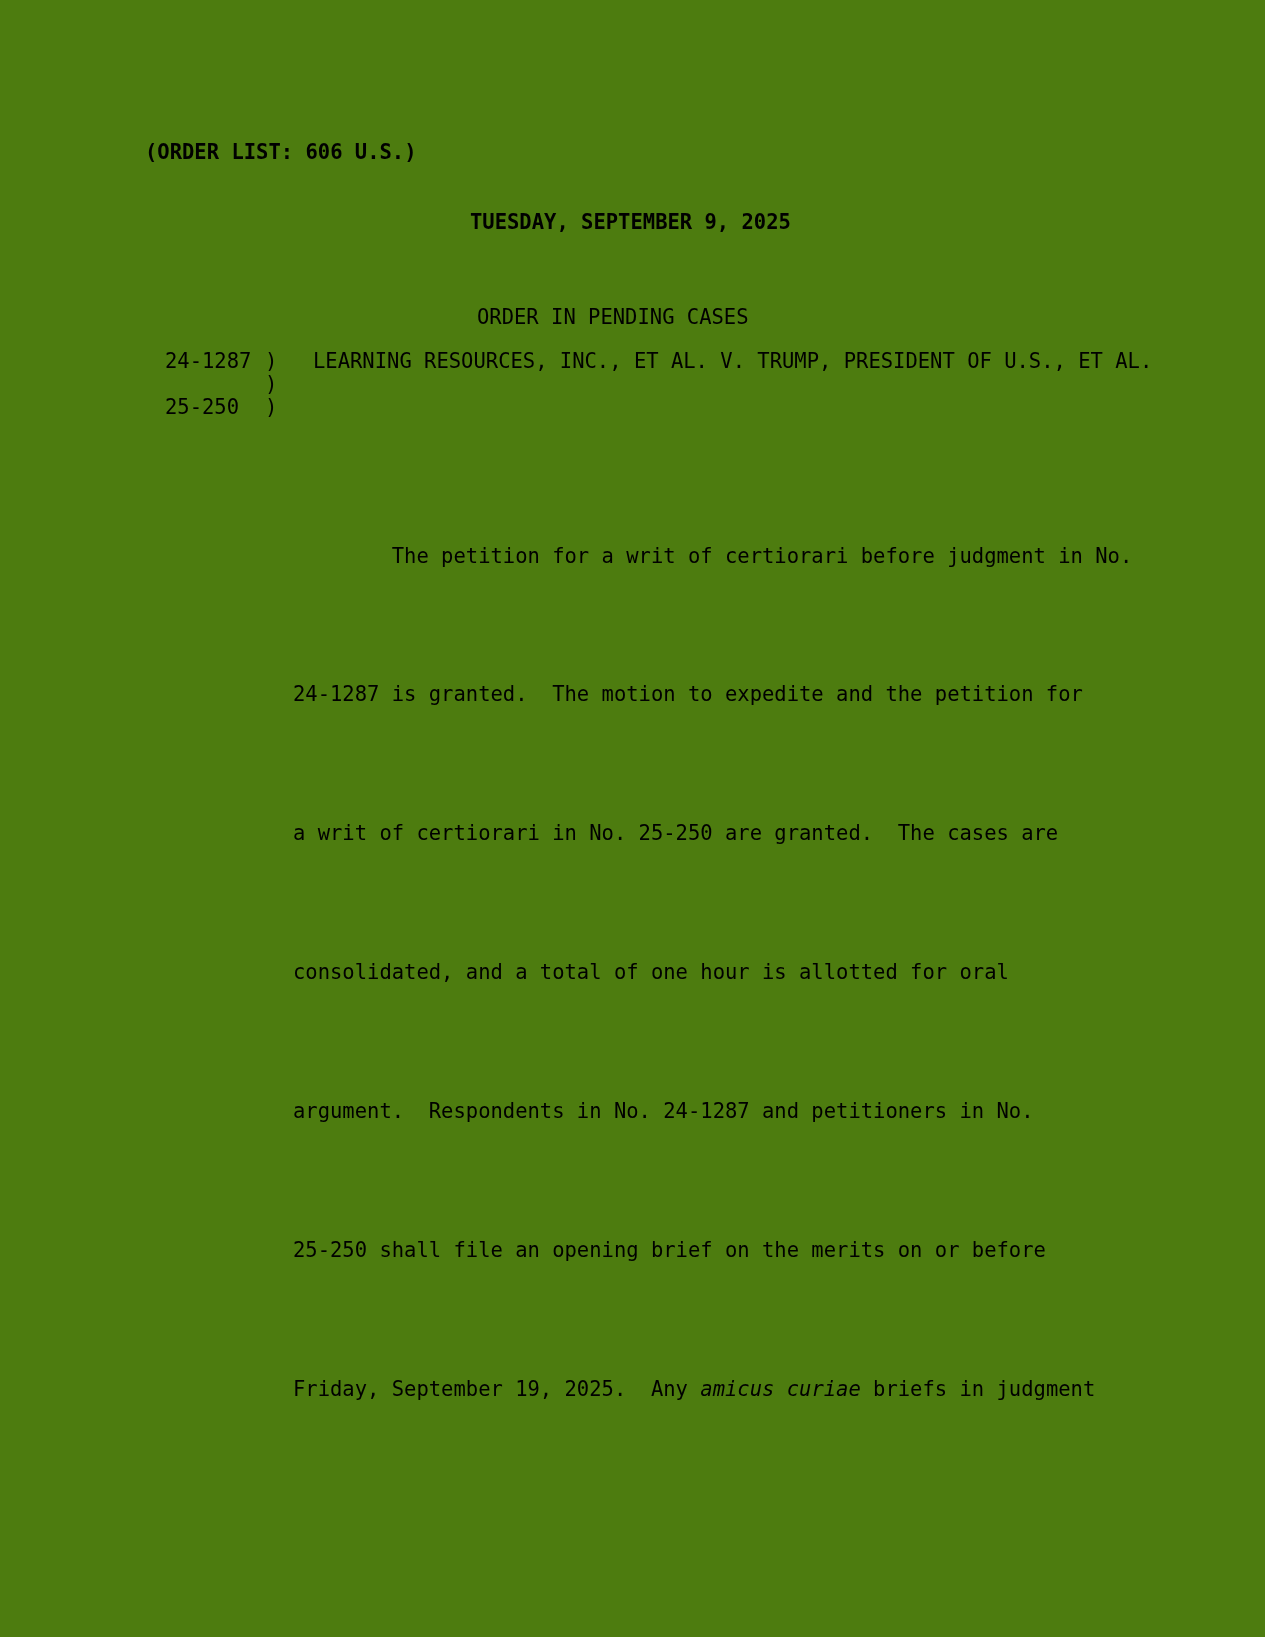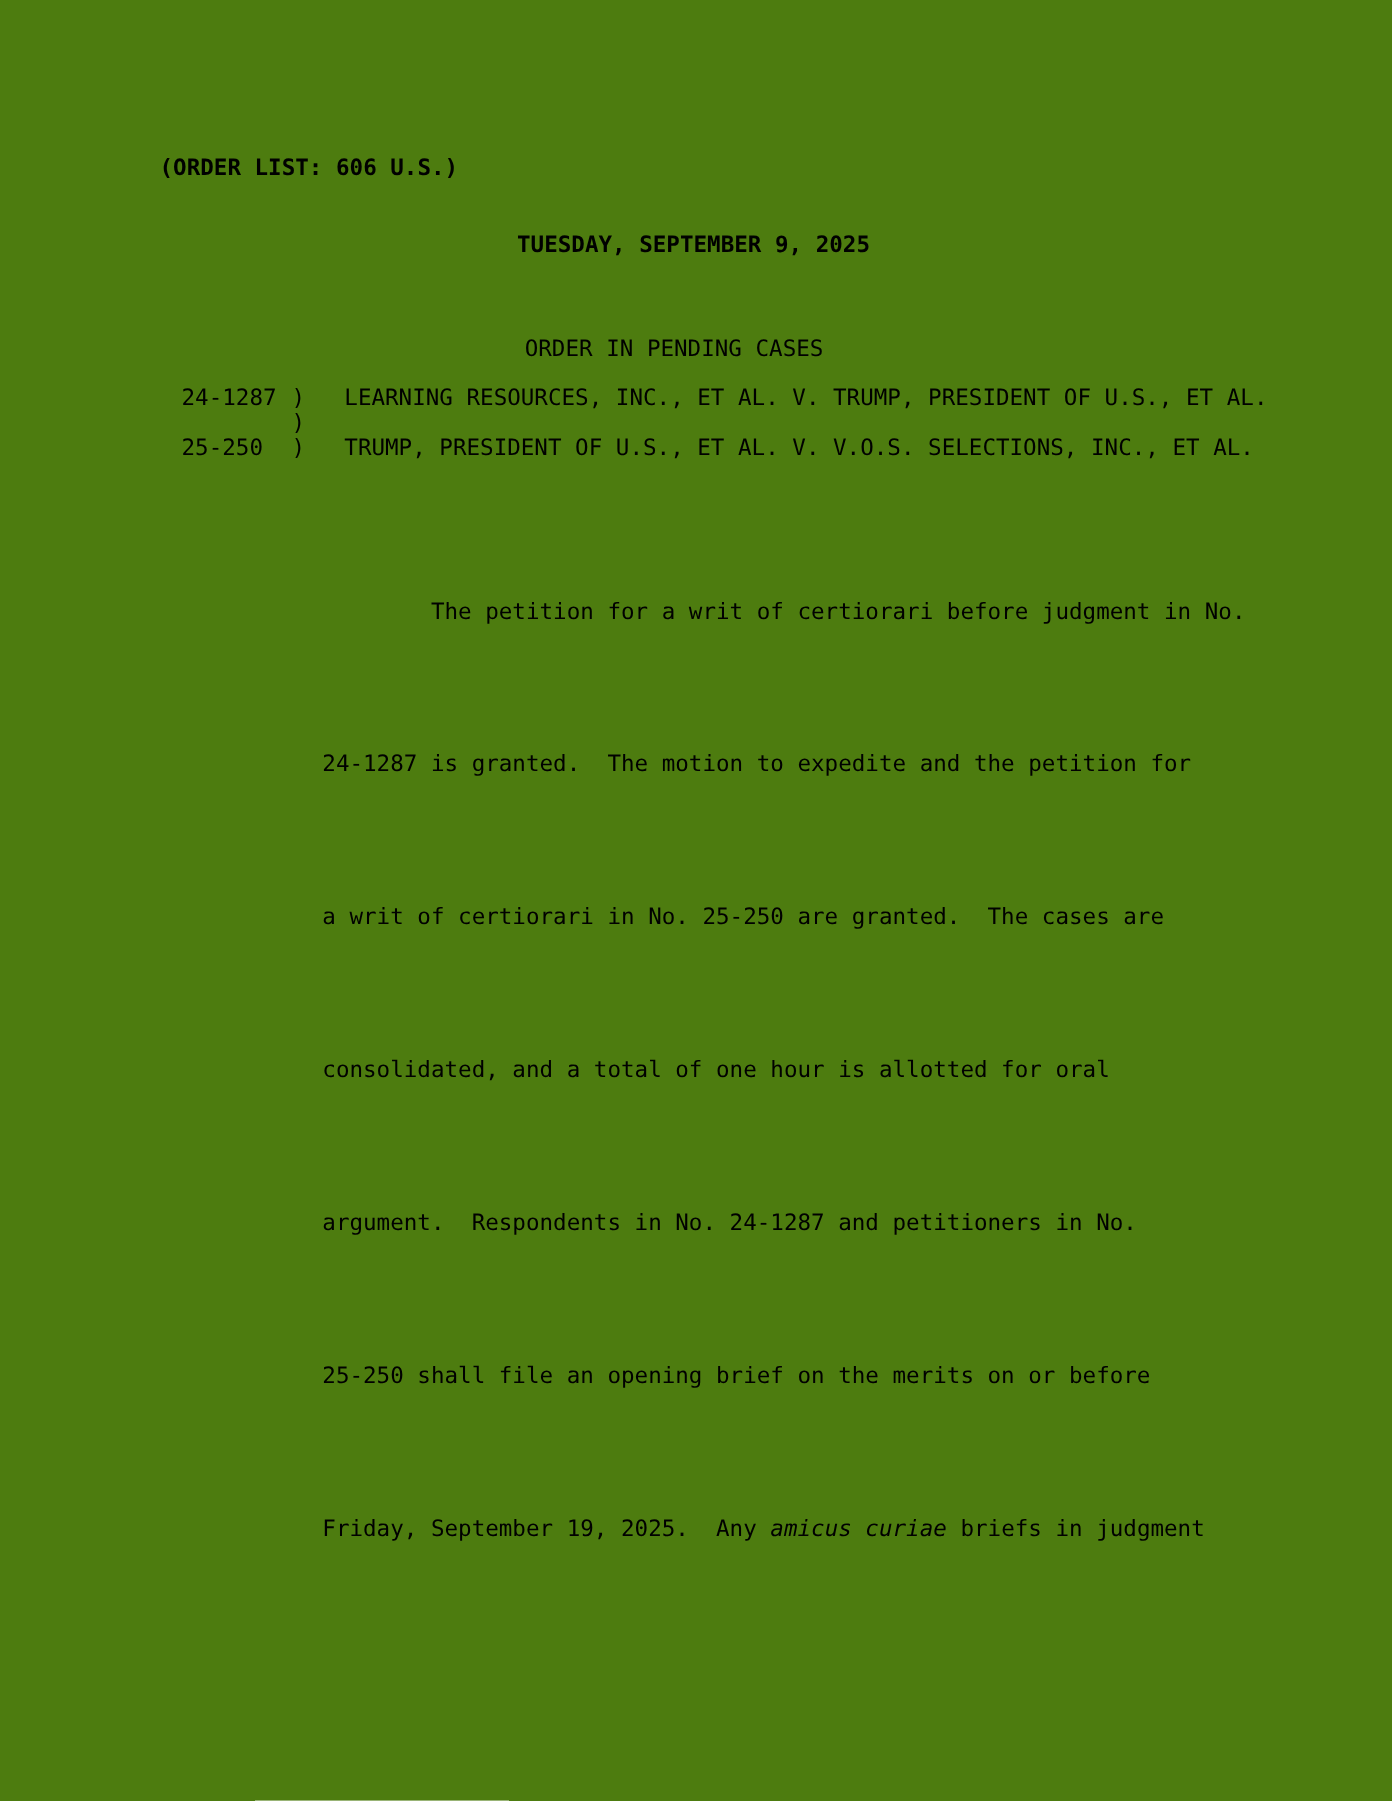--- a/index.html
+++ b/index.html
@@ -118,21 +118,20 @@
 
     <div class="caption-row spacer-row">
       <span class="caption-num"></span>
       <span class="caption-paren">)</span>
       <span class="caption-name"></span>
     </div>
 
     <div class="caption-row">
       <span class="caption-num">25-250</span>
       <span class="caption-paren">)</span>
-      <span class="caption-name">TRUMP, PRESIDENT OF U.S., ET AL. V. V.O.S. SELECTIONS, INC., ET AL.</span>
     </div>
 
   </div>
 
   <div class="order-body">
     <span class="body-line">        The petition for a writ of certiorari before judgment in No.</span>
     <span class="body-line">24-1287 is granted.  The motion to expedite and the petition for</span>
     <span class="body-line">a writ of certiorari in No. 25-250 are granted.  The cases are</span>
     <span class="body-line">consolidated, and a total of one hour is allotted for oral</span>
     <span class="body-line">argument.  Respondents in No. 24-1287 and petitioners in No.</span>

